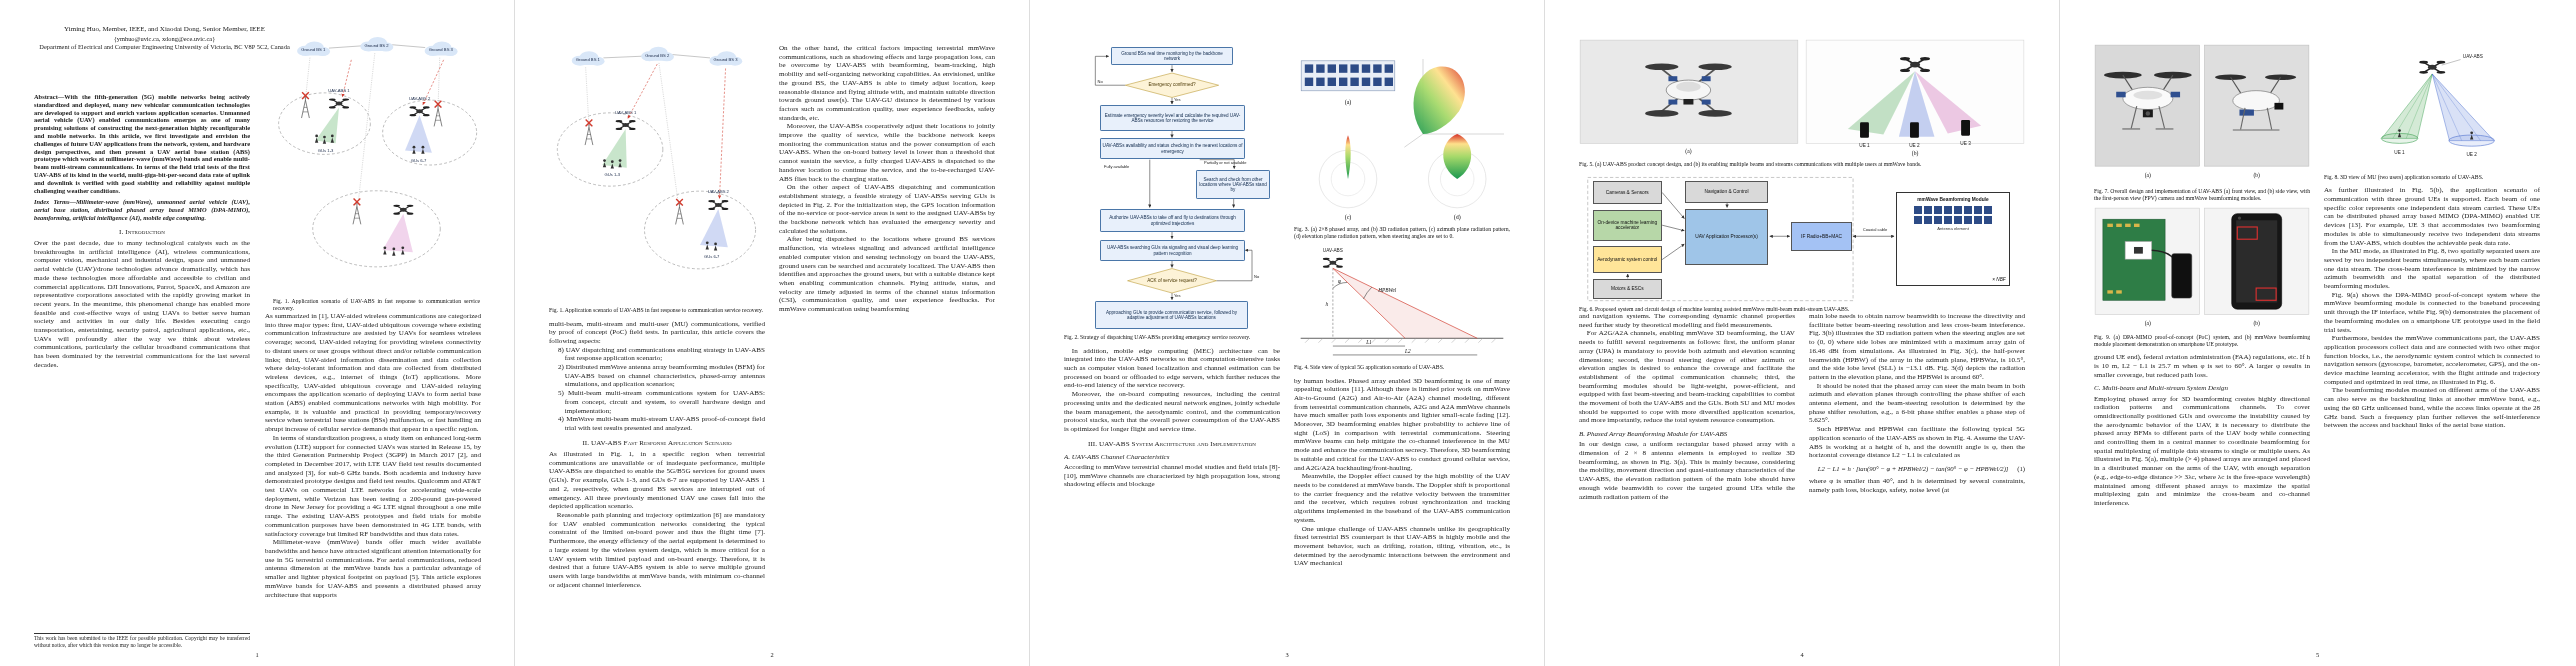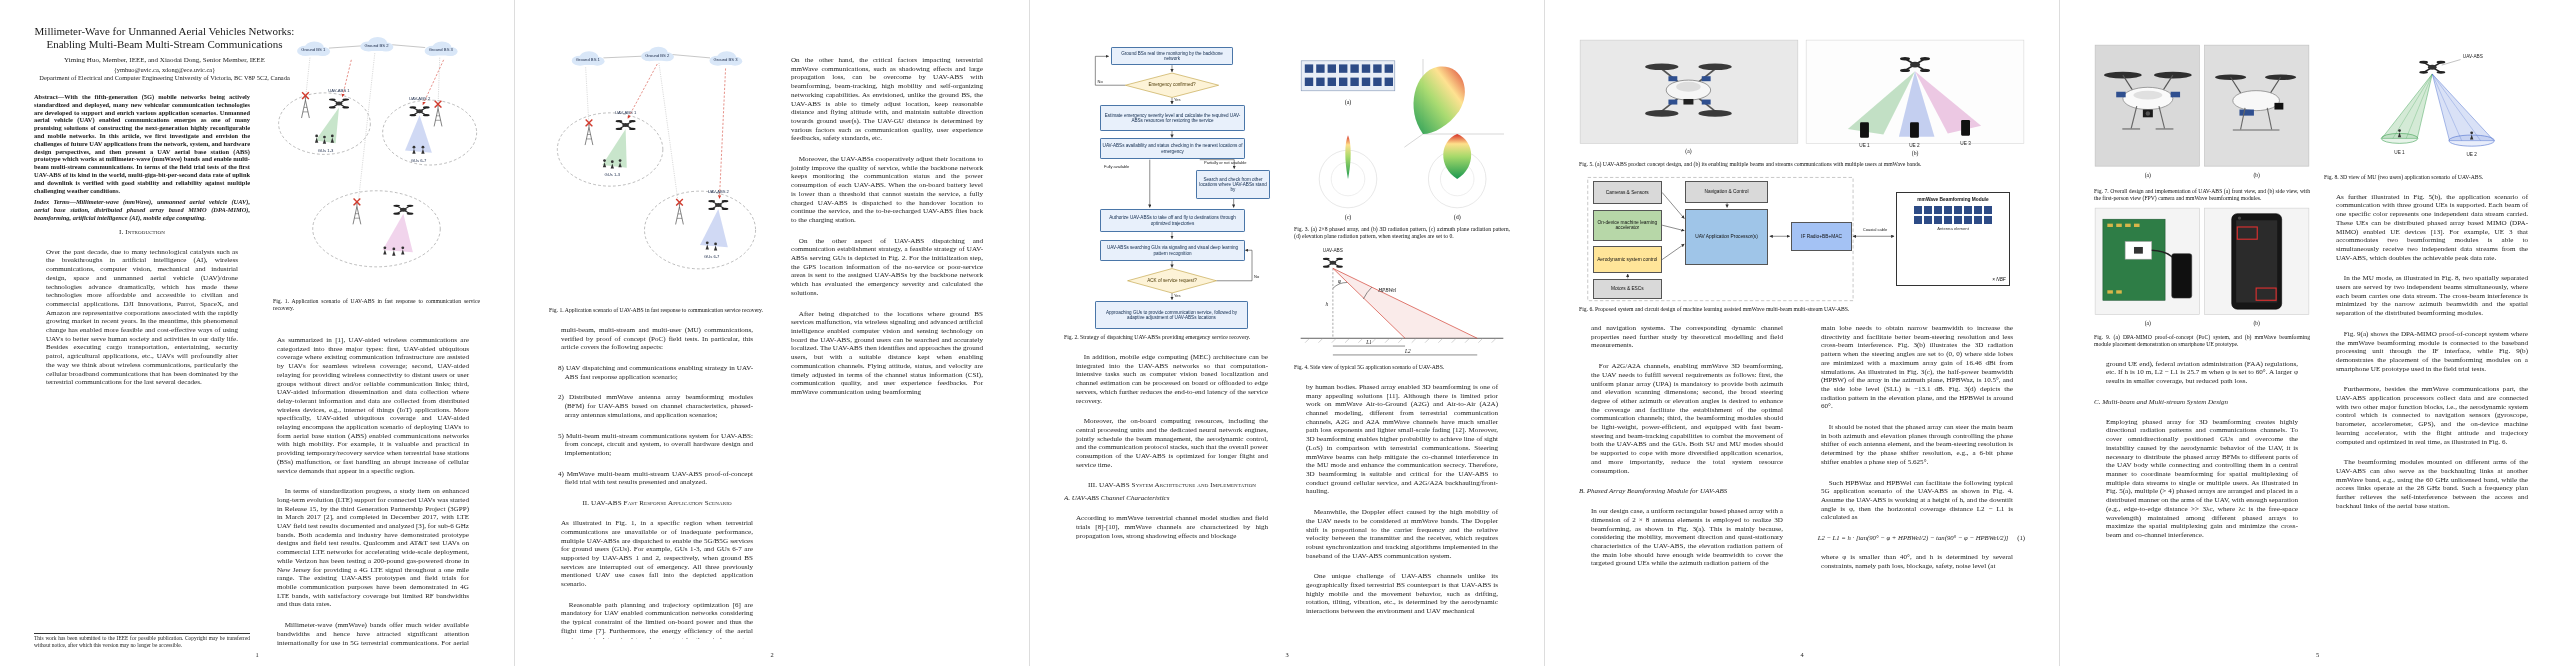--- a/index.html
+++ b/index.html
@@ -2,37 +2,37 @@
 <html lang="en" style="font-size:9px"><head>
 <meta charset="utf-8">
 <style>
   html,body{margin:0;padding:0;background:#fff;}
   .sheet{display:flex;width:2576px;height:667px;background:#fff;}
   .page{position:relative;width:515px;height:667px;background:#fff;box-sizing:border-box;
         border-right:0.6px solid #ddd;font-family:"Liberation Serif","DejaVu Serif",serif;
         color:#1b1b1b;overflow:hidden;}
   .page:last-child{border-right:none;}
   
-  p.body{font-size:7.1px;line-height:8.7px;text-align:justify;margin:12px;text-indent:7.8px;hyphens:none;}
+  p.body{font-size:7.1px;line-height:8.7px;text-align:justify;margin:0;text-indent:7.8px;hyphens:none;}
   p.body.noindent{text-indent:0;}
   p.body.li{margin-left:9px;padding-left:6.7px;text-indent:-6.7px;}
   .abstract{font-size:6.4px;line-height:7.8px;font-weight:bold;text-align:justify;margin:0 0 3.9px;}
   .index{font-style:italic;}
   .sh{text-align:center;font-variant:small-caps;font-size:7.1px;margin:6.1px 0 3.3px;letter-spacing:0.1px;}
   .shsub{font-style:italic;font-size:7px;margin:5px 0 2.2px;}
   .caption{font-size:5.7px;line-height:6.8px;text-align:justify;margin:2.2px 0 5.6px;color:#111;}
   .pagenum{position:absolute;bottom:9px;left:0;width:100%;text-align:center;font-size:6.4px;}
   
   .titleblock{position:absolute;left:34px;top:24.5px;width:261px;text-align:center;}
   .titleblock h1{font-size:11px;line-height:13.3px;font-weight:normal;margin:0 0 5px;}
   .authors{font-size:7px;margin:0 0 2.2px;}
   .emails,.affil{font-size:6.4px;margin:0 0 1.1px;}
   .p1fig{position:absolute;left:273px;top:33px;width:207px;}
   .p1col1{position:absolute;left:34px;top:93px;width:216px;height:516px;overflow:hidden;}
-  .p1col2{position:absolute;left:265px;top:324px;width:216px;height:323px;overflow:hidden;}
+  .p1col2{position:absolute;left:265px;top:312px;width:216px;height:323px;overflow:hidden;}
   .p1foot{position:absolute;left:34px;bottom:19px;width:216px;font-size:5.4px;line-height:6.4px;
           border-top:0.6px solid #333;padding-top:1.7px;text-align:justify;}
   
   .cols{position:absolute;left:34px;right:34px;top:44px;bottom:28px;display:flex;gap:14px;}
   .col{width:216px;min-width:216px;overflow:hidden;}
   .page4 .cols{top:312px;}
   .p4top{position:absolute;left:34px;right:34px;top:39px;}
   
   .figsvg{display:block;width:100%;height:auto;}
   svg .tl{font:7.5px "Liberation Sans",sans-serif;fill:#1c2b4a;text-anchor:middle;}
@@ -100,21 +100,20 @@
       <ellipse cx="17" cy="3" rx="13" ry="8"></ellipse>
         <rect x="-24" y="0" width="50" height="10" rx="5"></rect>
     </g>
   </defs>
 </svg>
 
 <div class="sheet">
 
   <div class="page page1">
     <div class="titleblock">
-      <h1>Millimeter-Wave for Unmanned Aerial Vehicles Networks: Enabling Multi-Beam Multi-Stream Communications</h1>
       <div class="authors">Yiming Huo, Member, IEEE, and Xiaodai Dong, Senior Member, IEEE</div>
       <div class="emails">{ymhuo@uvic.ca, xdong@ece.uvic.ca}</div>
       <div class="affil">Department of Electrical and Computer Engineering University of Victoria, BC V8P 5C2, Canada</div>
     </div>
 
     <div class="p1fig">
       <svg class="figsvg" viewBox="0 0 370 470">
         <defs>
           <marker id="mR1" viewBox="0 0 10 10" refX="9" refY="5" markerWidth="6" markerHeight="6" orient="auto-start-reverse">
             <path d="M0,0 L10,5 L0,10 Z" fill="#d23b2e"></path>

